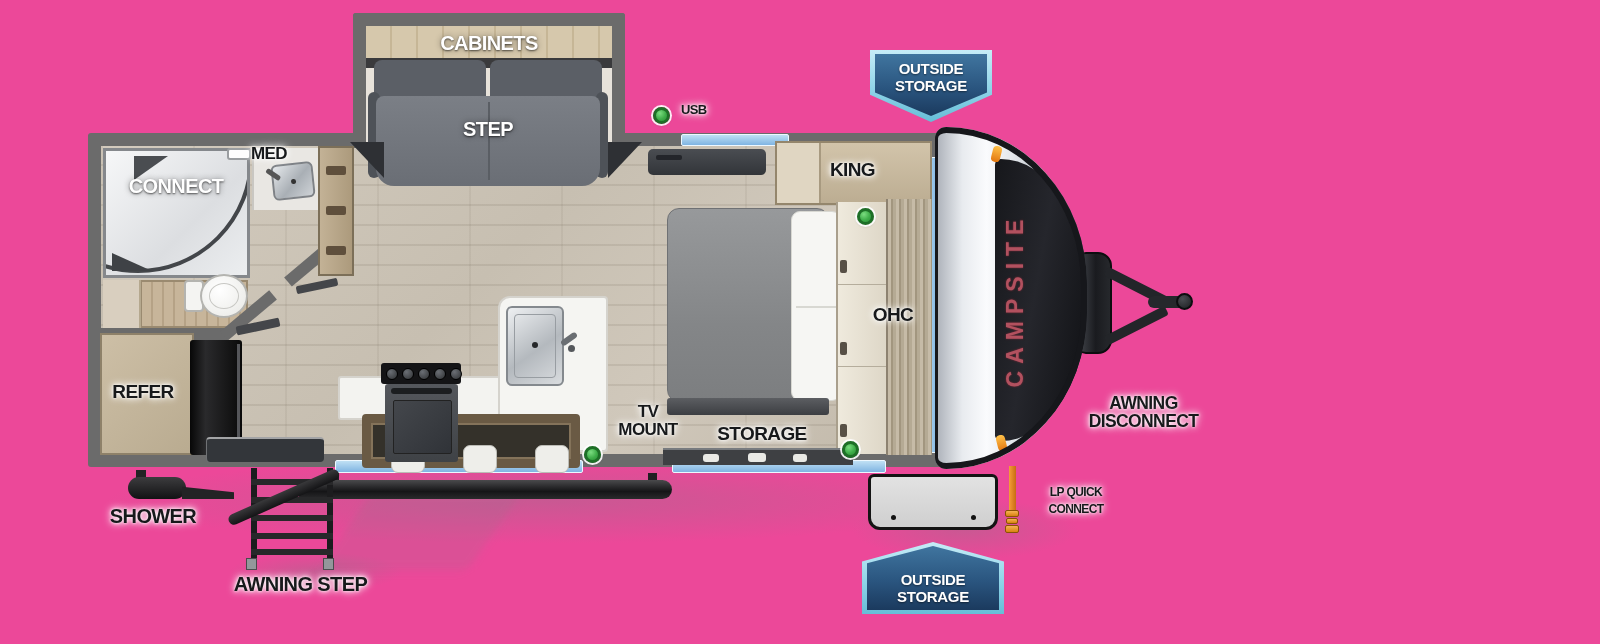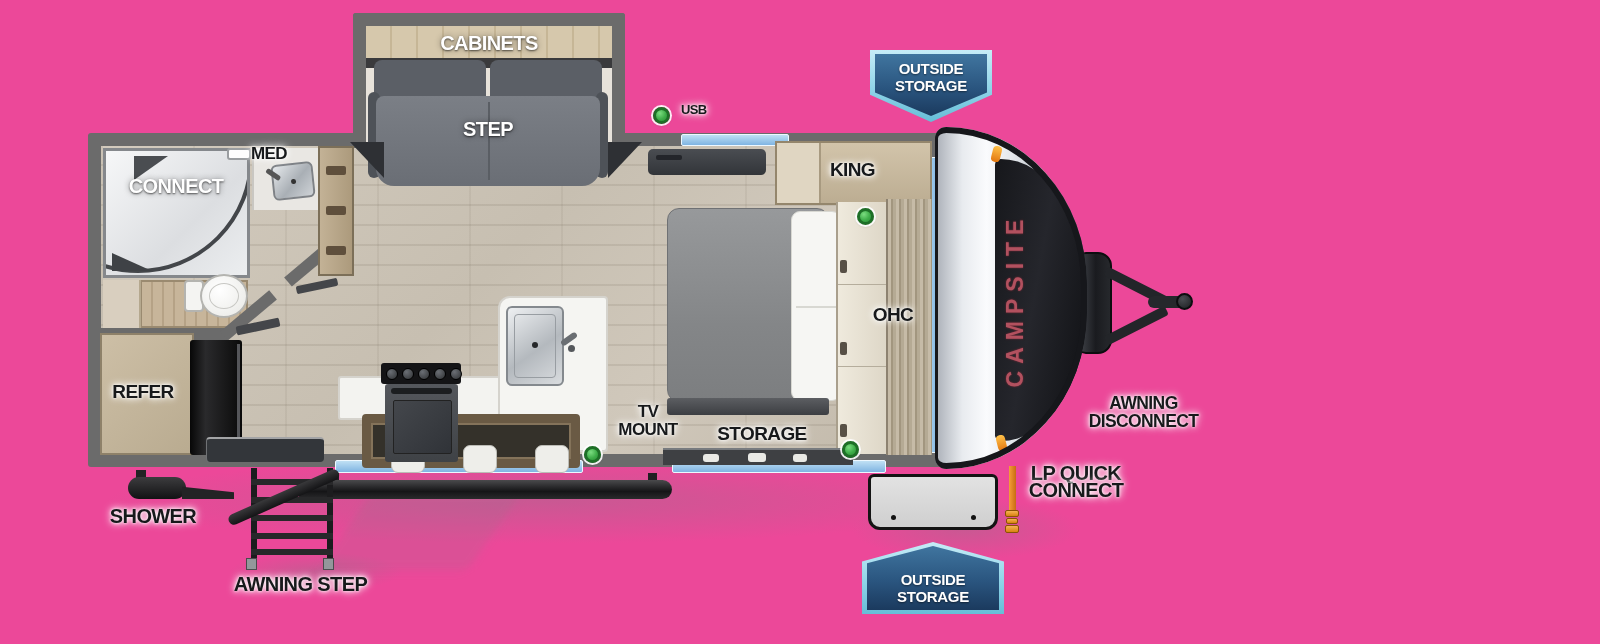--- a/index.html
+++ b/index.html
@@ -199,21 +199,21 @@
   </div>
 
   <div style="position:absolute;left:868px;top:474px;width:130px;height:56px;background:linear-gradient(180deg,#e2e2e2,#cfcfcf);border:3px solid #141414;border-radius:6px 6px 12px 12px;box-sizing:border-box;">
     <div style="position:absolute;left:20px;top:38px;width:5px;height:5px;background:#111;border-radius:50%;"></div>
     <div style="position:absolute;left:100px;top:38px;width:5px;height:5px;background:#111;border-radius:50%;"></div>
   </div>
   <div style="position:absolute;left:1009px;top:466px;width:7px;height:46px;background:linear-gradient(90deg,#f59d3a,#c96c12);"></div>
   <div style="position:absolute;left:1005px;top:510px;width:14px;height:7px;background:linear-gradient(#f7b254,#d9820f);border:1px solid #8a5305;border-radius:2px;box-sizing:border-box;"></div>
   <div style="position:absolute;left:1006px;top:518px;width:12px;height:6px;background:linear-gradient(#f7b254,#d9820f);border:1px solid #8a5305;border-radius:2px;box-sizing:border-box;"></div>
   <div style="position:absolute;left:1005px;top:525px;width:14px;height:8px;background:linear-gradient(#f7b254,#d9820f);border:1px solid #8a5305;border-radius:2px;box-sizing:border-box;"></div>
-  <div class="ld ctr" style="left:1022px;top:465px;width:108px;font-size:20px;line-height:16.5px;">
+  <div class="ld ctr" style="left:1022px;top:484px;width:108px;font-size:12px;line-height:16.5px;">
     <div>LP QUICK</div>
       <div>CONNECT</div>
   </div>
 
   <div style="position:absolute;left:136px;top:470px;width:10px;height:10px;background:#232325;"></div>
   <div style="position:absolute;left:128px;top:477px;width:58px;height:22px;background:linear-gradient(180deg,#3c3c3e,#121214);border-radius:11px;"></div>
   <div style="position:absolute;left:182px;top:484px;width:52px;height:15px;background:#232325;clip-path:polygon(0 18%,100% 55%,100% 100%,0 100%);"></div>
   <div style="position:absolute;left:330px;top:473px;width:9px;height:10px;background:#202022;"></div>
   <div style="position:absolute;left:648px;top:473px;width:9px;height:10px;background:#202022;"></div>
   <div style="position:absolute;left:296px;top:480px;width:376px;height:19px;background:linear-gradient(180deg,#4a4a4c,#151517 60%,#2a2a2c);border-radius:10px;"></div>

